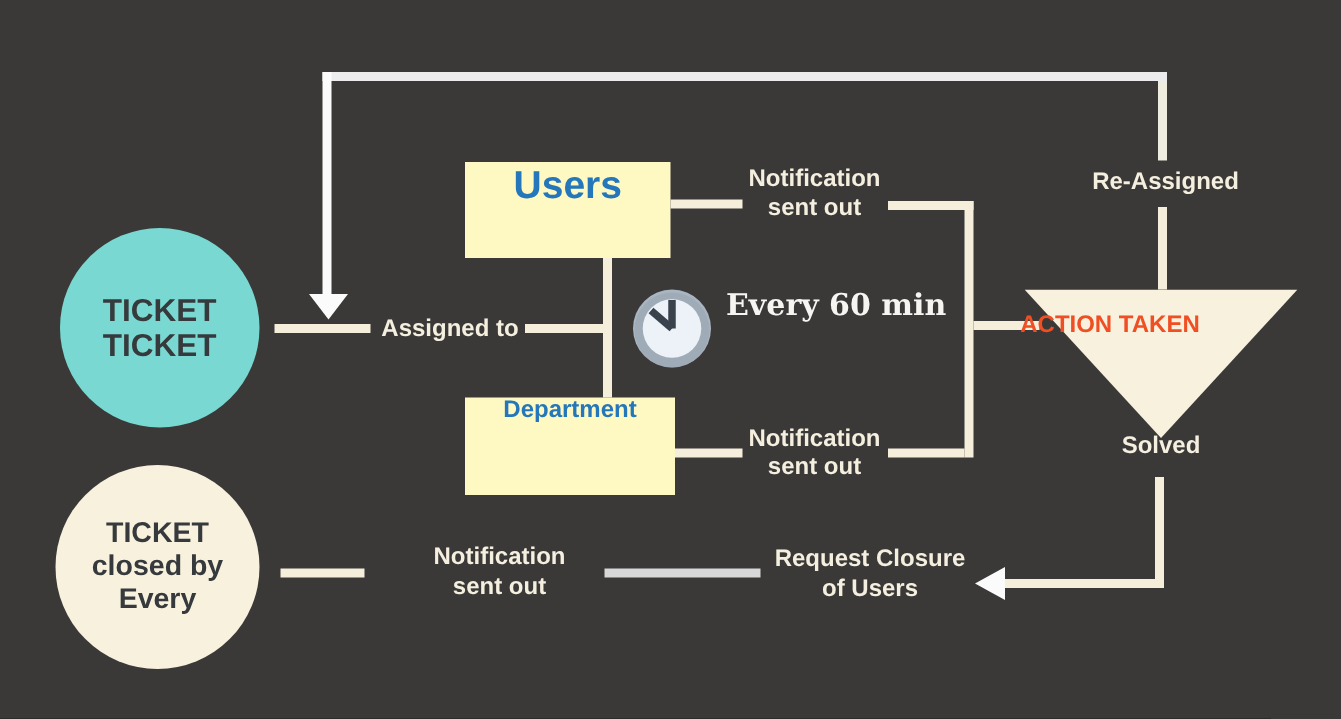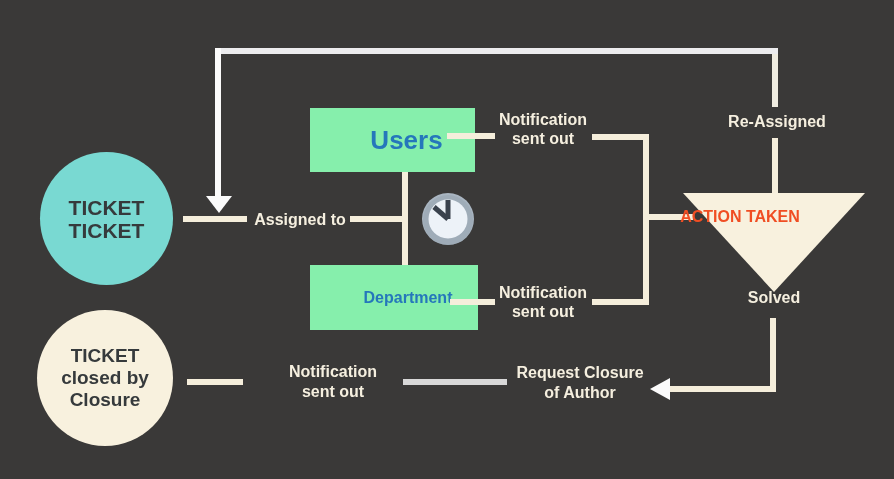--- a/index.html
+++ b/index.html
@@ -9,22 +9,22 @@
     font-family:"Liberation Sans",sans-serif;
   }
   .line{position:absolute;}
   .cream{background:#f5eedb;}
   .whiteline{background:#ececee;}
   .lbl{
     position:absolute;color:#f5efdf;font-weight:bold;font-size:16px;
     line-height:19px;text-align:center;white-space:nowrap;
   }
   .node-box{
-    position:absolute;background:#86efac;display:flex;
-    align-items:center;justify-content:center;padding-left:28px;
+    position:absolute;background:#fef9c3;display:flex;
+    justify-content:center;
   }
   .node-box .box-label{color:#2577bb;font-weight:bold;}
   .circle{
     position:absolute;border-radius:50%;display:flex;flex-direction:column;
     align-items:center;justify-content:center;text-align:center;
     font-weight:bold;color:#363a3c;
   }
   .circle-teal{background:#79d9d2;}
   .circle-cream{background:#f8f1de;}
   .arrow-down{
@@ -55,21 +55,21 @@
   <div class="line" style="left:772px;top:54px;width:6px;height:53px;background:#efece0;"></div>
 
   <div class="circle circle-teal" style="left:40px;top:152px;width:133px;height:133px;font-size:21px;line-height:23px;">
     <span>TICKET</span>
     <span>TICKET</span>
   </div>
 
   <div class="circle circle-cream" style="left:37px;top:310px;width:136px;height:136px;font-size:19px;line-height:22px;">
     <span>TICKET</span>
     <span>closed by</span>
-    <span>Closure</span>
+    <span>Every</span>
   </div>
 
   <div class="line cream" style="left:183px;top:216px;width:64px;height:6px;"></div>
   <div class="lbl" style="left:250px;top:210px;width:100px;">Assigned to</div>
   <div class="line cream" style="left:350px;top:216px;width:58px;height:6px;"></div>
   <div class="line cream" style="left:402px;top:172px;width:6px;height:93px;"></div>
 
   <div class="node-box" style="left:310px;top:108px;width:137px;height:64px;">
     <span class="box-label" style="font-size:26px;">Users</span>
   </div>
@@ -78,20 +78,21 @@
   </div>
 
   <svg style="left:420px;top:191px;" width="56" height="56" viewBox="0 0 56 56">
     <circle cx="28" cy="28" r="26" fill="#a9b5c1"></circle>
     <circle cx="28" cy="29" r="25" fill="#93a1ad" opacity="0.45"></circle>
     <circle cx="28" cy="28" r="19.5" fill="#edf2f8"></circle>
     <line x1="28" y1="28" x2="28" y2="9" stroke="#3a424d" stroke-width="5"></line>
     <line x1="28" y1="28" x2="14" y2="16" stroke="#3a424d" stroke-width="5"></line>
   </svg>
   <div class="serif-note" style="left:484px;top:192px;">
+    <div>Every 60 min</div>
   </div>
 
   <div class="line cream" style="left:447px;top:133px;width:48px;height:6px;"></div>
   <div class="lbl" style="left:493px;top:110px;width:100px;">
     <div>Notification</div>
     <div>sent out</div>
   </div>
   <div class="line cream" style="left:592px;top:134px;width:57px;height:6px;"></div>
 
   <div class="line cream" style="left:450px;top:299px;width:45px;height:6px;"></div>
@@ -113,21 +114,21 @@
   <div class="lbl orange-label" style="left:665px;top:207px;width:150px;">ACTION TAKEN</div>
 
   <div class="lbl" style="left:724px;top:288px;width:100px;">Solved</div>
 
   <div class="line cream" style="left:770px;top:318px;width:6px;height:74px;"></div>
   <div class="line cream" style="left:668px;top:386px;width:108px;height:6px;"></div>
   <div class="arrow-left" style="left:650px;top:378px;"></div>
 
   <div class="lbl" style="left:505px;top:363px;width:150px;line-height:20px;">
     <div>Request Closure</div>
-    <div>of Author</div>
+    <div>of Users</div>
   </div>
 
   <div class="line" style="left:403px;top:379px;width:104px;height:6px;background:#d8d8d8;"></div>
   <div class="lbl" style="left:283px;top:362px;width:100px;line-height:20px;">
     <div>Notification</div>
     <div>sent out</div>
   </div>
   <div class="line cream" style="left:187px;top:379px;width:56px;height:6px;"></div>
 
 </div>

